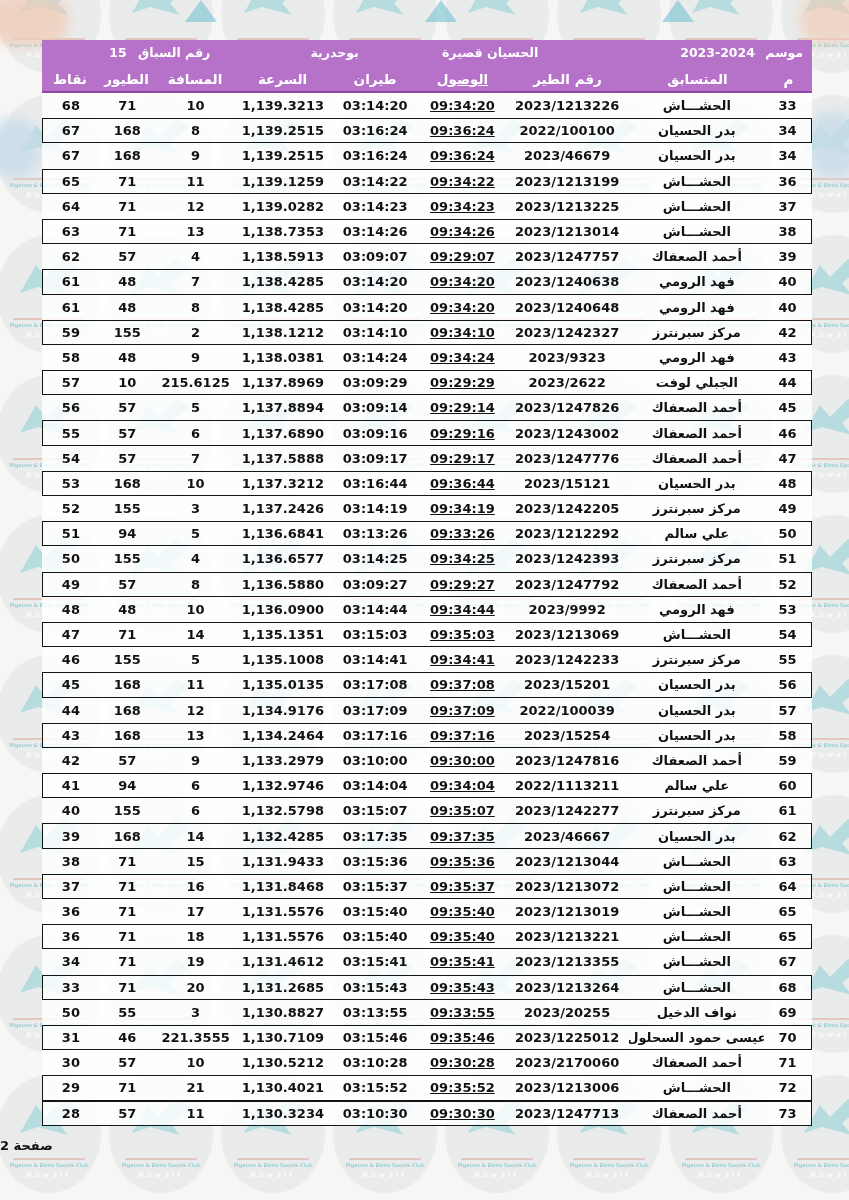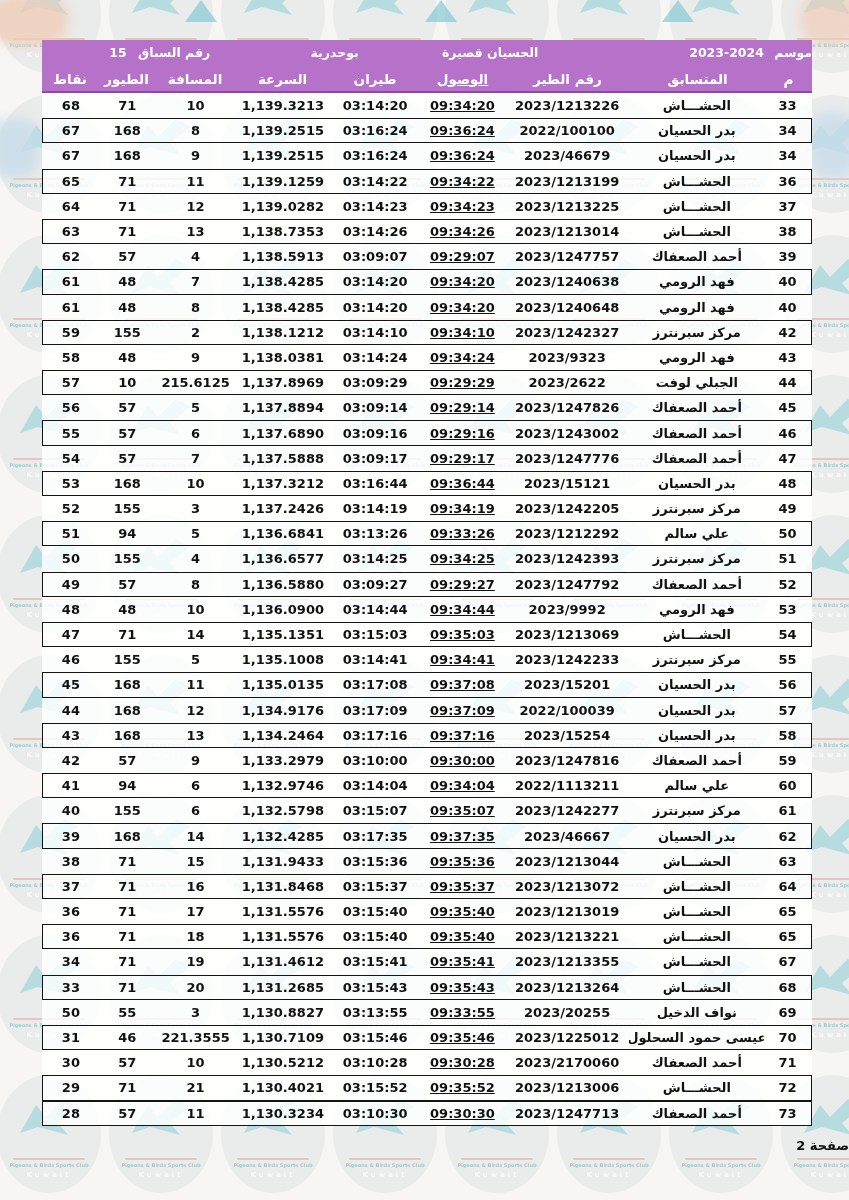--- a/index.html
+++ b/index.html
@@ -23,21 +23,21 @@
   .patch{position:absolute;z-index:0;filter:blur(6px);border-radius:40%;}
   .tri{position:absolute;width:0;height:0;z-index:0;opacity:.65;}
   
   #sheet{position:absolute;left:42px;top:40px;width:770px;z-index:2;}
   #band{
     background:#b572c8;border-bottom:2px solid #8e48a8;
     color:#ffffff;font-weight:bold;
   }
   #band-top{position:relative;height:26px;font-size:12.5px;}
   #band-top .pos{position:absolute;top:5px;white-space:nowrap;}
-  #season{right:0;direction:rtl;}
+  #season{right:9px;direction:rtl;}
   #race-type{left:58.2%;transform:translateX(-50%);}
   #release-site{left:38%;transform:translateX(-50%);}
   #race-number-group{left:15.3%;transform:translateX(-50%);direction:rtl;}
   #race-number-group .num{margin-right:7px;}
   #band-cols{display:flex;direction:rtl;height:25px;font-size:13.5px;}
   #band-cols .hcell{display:flex;align-items:center;justify-content:center;}
   
   .w-rank{width:47px;} .w-competitor{width:135px;} .w-bird{width:125px;}
   .w-arrival{width:85px;text-decoration:underline;} .w-flight{width:90px;text-align:center;} .w-speed{width:95px;}
   .w-distance{width:80px;} .w-birds{width:57px;} .w-points{width:56px;}
@@ -46,21 +46,21 @@
     display:flex;direction:rtl;height:25.2px;box-sizing:border-box;
     border:1.6px solid transparent;
     background:rgba(255,255,255,0.82);
     font-size:13px;font-weight:bold;color:#111;
   }
   .trow.boxed{border-color:#141414;}
   .tcell{display:flex;align-items:center;justify-content:center;overflow:hidden;white-space:nowrap;}
   .tcell.ltr{direction:ltr;}
   
   #footer{
-    position:absolute;top:1138px;left:0;width:849px;text-align:right;
+    position:absolute;top:1138px;left:0;width:849px;text-align:left;
     font-size:13px;font-weight:bold;color:#111;z-index:2;direction:rtl;
   }
 </style>
 </head>
 <body>
 
 <div id="watermark">
     <div class="wm-tile" style="left: -3px; top: -45px;">
       <div class="wm-ellipse">
         <svg class="wm-bird" width="62" height="42" viewBox="0 0 62 42">

